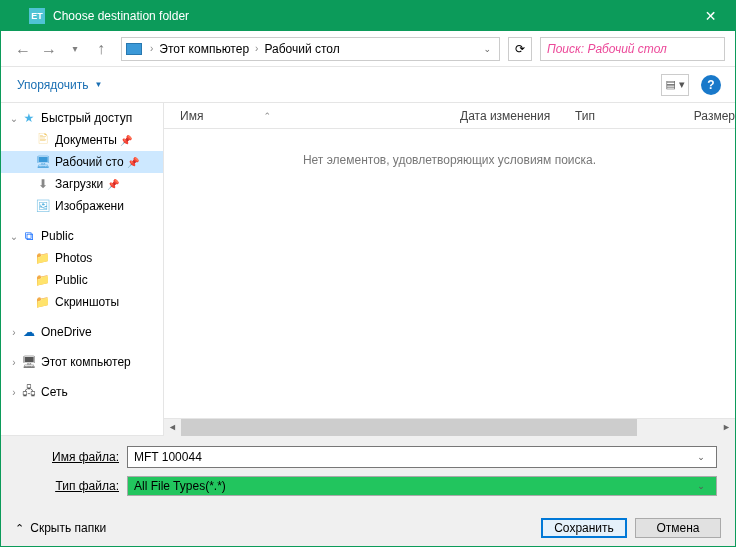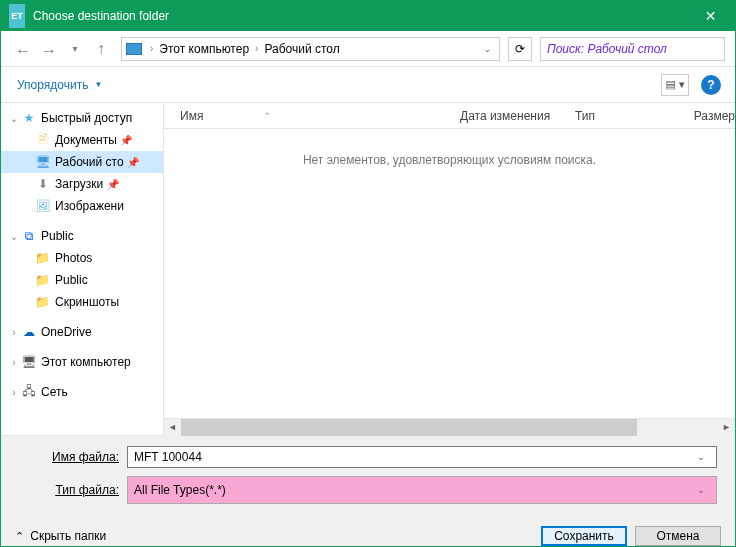--- a/index.html
+++ b/index.html
@@ -1,32 +1,32 @@
 <!DOCTYPE html>
 <html><head>
 <meta charset="utf-8">
 <style>
 * { box-sizing: border-box; margin: 0; padding: 0; font-family: 'Segoe UI', Tahoma, sans-serif; font-size: 12px; }
 body { width: 736px; height: 547px; background: #fff; overflow: hidden; border: 1px solid #0c9b5a; }
 .titlebar { height: 30px; background: #0c9b5a; display: flex; align-items: center; color: #fff; padding: 0 2px 0 8px; }
-.titlebar .app-icon { width: 16px; height: 24px; background: #4fc3d4; margin-right: 8px; display: flex; align-items: center; justify-content: center; font-size: 9px; font-weight: bold; color: #fff; }
+.titlebar .app-icon { width: 16px; height: 16px; background: #4fc3d4; margin-right: 8px; display: flex; align-items: center; justify-content: center; font-size: 9px; font-weight: bold; color: #fff; margin-left: 20px; }
 .titlebar .title-text { flex: 1; font-size: 12px; }
 .titlebar .close-btn { width: 45px; height: 30px; display: flex; align-items: center; justify-content: center; cursor: pointer; font-size: 14px; }
 .navbar { height: 36px; display: flex; align-items: center; padding: 0 10px; gap: 2px; border-bottom: 1px solid #e5e5e5; }
 .nav-btn { width: 24px; height: 24px; display: flex; align-items: center; justify-content: center; color: #808080; cursor: default; }
 .nav-arrow { font-size: 16px; }
 .nav-small { font-size: 10px; }
 .breadcrumb { flex: 1; display: flex; align-items: center; height: 24px; border: 1px solid #ccc; padding: 0 4px; margin: 0 6px; background: #fff; }
 .breadcrumb .pc-icon { width: 16px; height: 12px; background: #3b99d8; margin-right: 4px; border: 1px solid #2878b0; }
 .breadcrumb .bc-sep { color: #888; font-size: 10px; padding: 0 4px; }
 .breadcrumb .bc-item { padding: 0 2px; cursor: pointer; }
 .breadcrumb .bc-end { flex: 1; display: flex; justify-content: flex-end; align-items: center; }
 .breadcrumb .bc-drop { font-size: 9px; color: #666; padding: 0 4px; }
 .refresh-btn { width: 24px; height: 24px; display: flex; align-items: center; justify-content: center; cursor: pointer; border: 1px solid #ccc; }
-.search-box { width: 185px; height: 24px; border: 1px solid #ccc; margin-left: 6px; padding: 0 6px; display: flex; align-items: center; color: #6d28d9; font-style: italic; }
+.search-box { width: 185px; height: 24px; border: 1px solid #ccc; margin-left: 6px; padding: 0 6px; display: flex; align-items: center; color: #ec4899; font-style: italic; }
 .toolbar { height: 36px; display: flex; align-items: center; padding: 0 14px; border-bottom: 1px solid #e5e5e5; }
 .toolbar .tb-link { color: #1a6fb3; cursor: pointer; padding: 4px 2px; }
 .toolbar .tb-drop { font-size: 8px; color: #1a6fb3; padding: 0 4px; }
 .toolbar .tb-spacer { flex: 1; }
 .toolbar .tb-icon-btn { width: 28px; height: 22px; border: 1px solid #ccc; display: flex; align-items: center; justify-content: center; margin-left: 4px; cursor: pointer; font-size: 11px; color: #555; }
 .toolbar .help-btn { width: 20px; height: 20px; border-radius: 50%; background: #1979ca; color: #fff; display: flex; align-items: center; justify-content: center; margin-left: 12px; font-weight: bold; cursor: pointer; }
 .main { display: flex; height: 332px; }
 .sidebar { width: 163px; border-right: 1px solid #e5e5e5; overflow: hidden; padding-top: 4px; }
 .tree-item { display: flex; align-items: center; height: 22px; padding-left: 6px; cursor: pointer; white-space: nowrap; }
 .tree-item.sel { background: #cde8ff; }
@@ -54,21 +54,21 @@
 .empty-msg { text-align: center; color: #777; padding-top: 24px; font-size: 12px; }
 .scrollbar-h { height: 17px; border-top: 1px solid #e5e5e5; display: flex; align-items: center; margin-top: auto; }
 .scrollbar-h .sb-btn { width: 17px; height: 17px; background: #f0f0f0; display: flex; align-items: center; justify-content: center; font-size: 9px; color: #666; }
 .scrollbar-h .sb-track { flex: 1; height: 17px; background: #f0f0f0; position: relative; }
 .scrollbar-h .sb-thumb { position: absolute; left: 0; top: 0; height: 17px; width: 85%; background: #cdcdcd; }
 .fields { padding: 10px 18px 6px 18px; border-top: 1px solid #e5e5e5; background: #f0f0f0; }
 .field-row { display: flex; align-items: center; margin-bottom: 8px; }
 .field-label { width: 108px; text-align: right; padding-right: 8px; text-decoration: underline; text-decoration-style: solid; }
 .field-label span.u { text-decoration: underline; }
 .field-input { flex: 1; height: 22px; border: 1px solid #777; padding: 0 6px; background: #fff; display: flex; align-items: center; }
-.field-select { flex: 1; height: 28px; border: 1px solid #aaa; padding: 0 6px; background: #f9a8d4; display: flex; align-items: center; }
+.field-select { flex: 1; height: 20px; border: 1px solid #aaa; padding: 0 6px; background: #22c55e; display: flex; align-items: center; }
 .field-drop { width: 18px; text-align: center; font-size: 9px; color: #555; }
 .footer { display: flex; align-items: center; padding: 8px 14px 12px 14px; background: #f0f0f0; }
 .hide-folders { display: flex; align-items: center; gap: 6px; cursor: pointer; }
 .hide-folders .chev { font-size: 11px; }
 .footer-spacer { flex: 1; }
 .footer-btn { width: 86px; height: 20px; border: 1px solid #aaa; background: #e1e1e1; margin-left: 8px; cursor: pointer; display: flex; align-items: center; justify-content: center; }
 .footer-btn.primary { border: 2px solid #0078d7; background: #e5f1fb; }
 </style>
 </head>
 <body>

